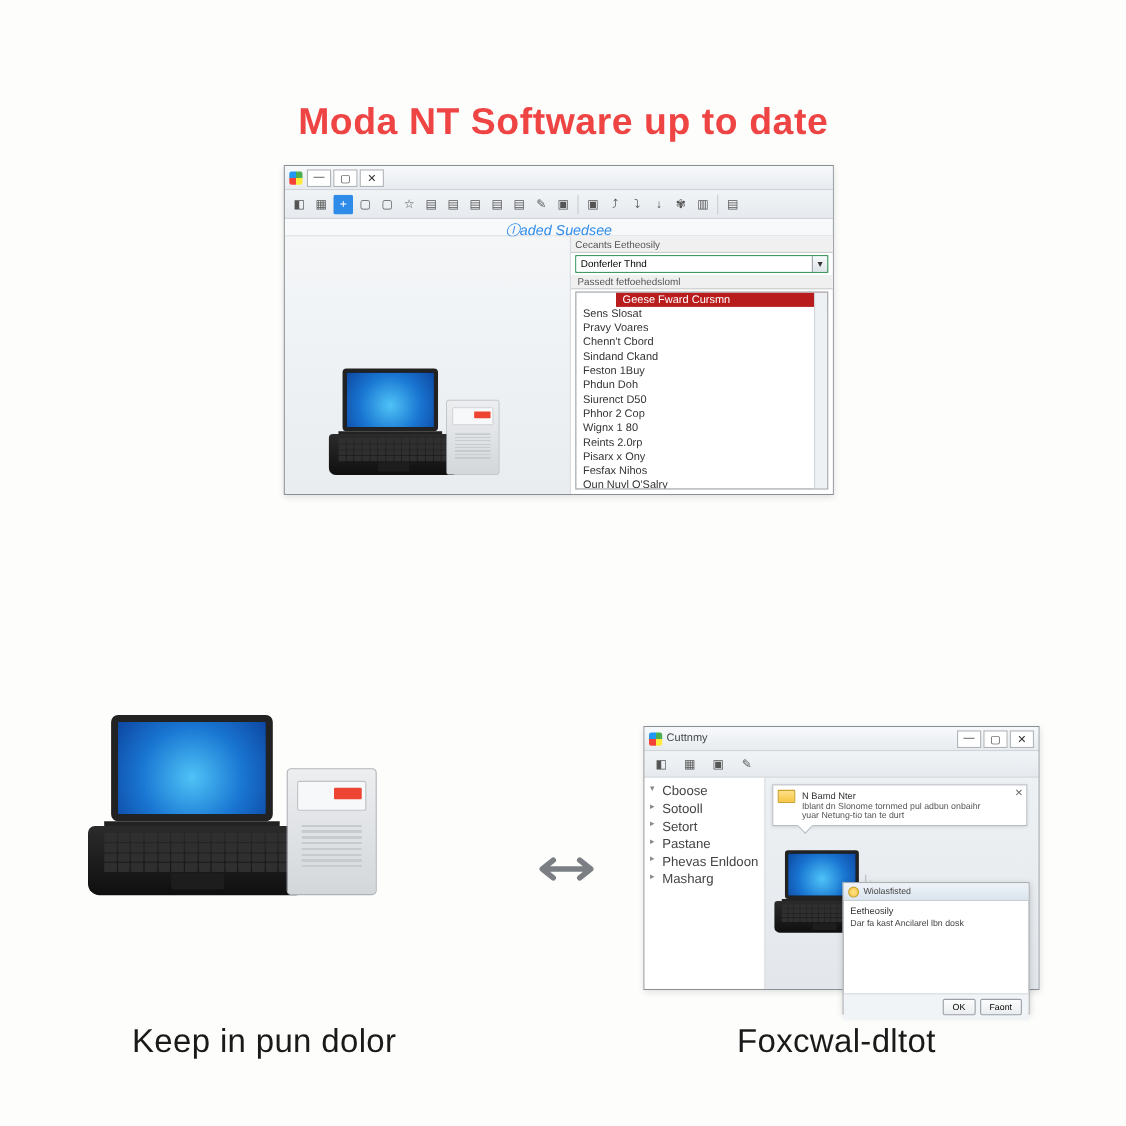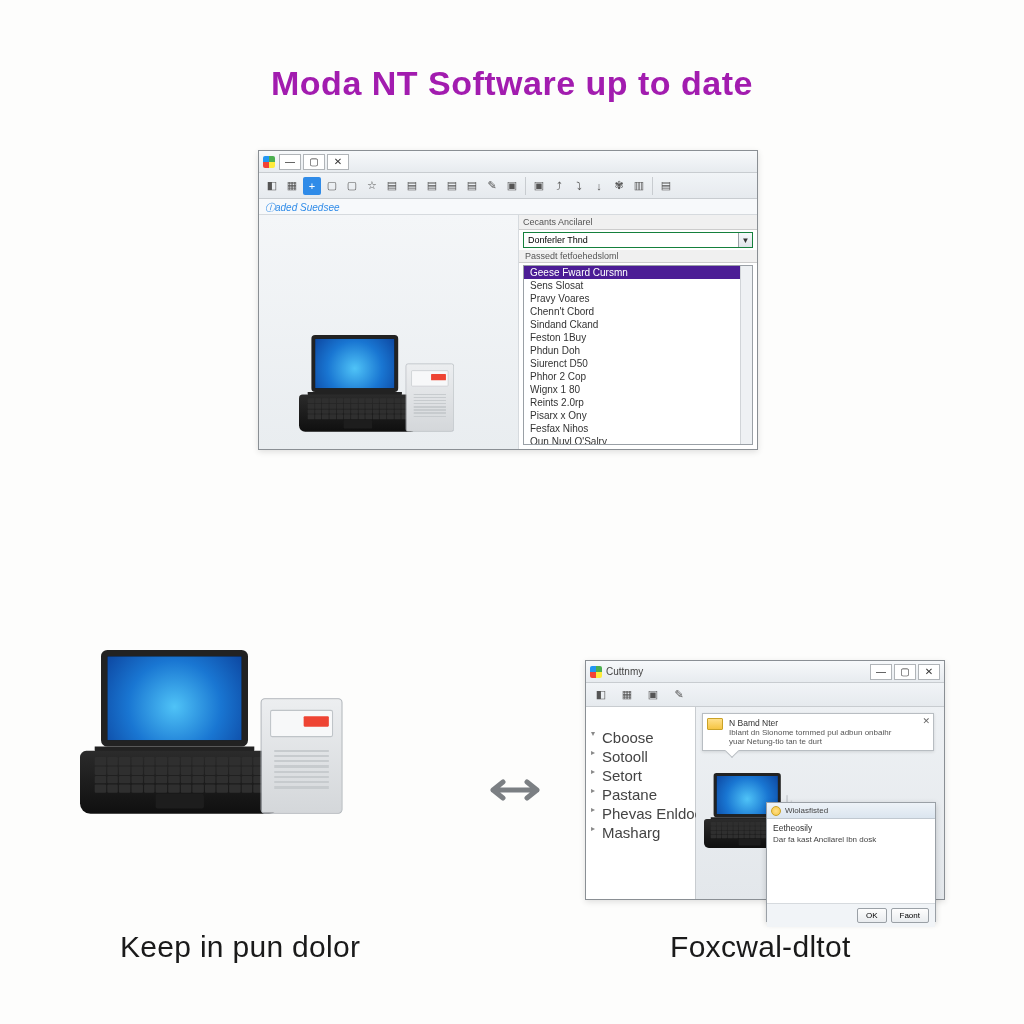--- a/index.html
+++ b/index.html
@@ -6,26 +6,26 @@
   body {
     width: 1024px;
     height: 1024px;
     background: #fdfdfc;
     font-family: "Segoe UI", Tahoma, sans-serif;
     overflow: hidden;
     position: relative;
   }
   .main-title {
     position: absolute;
-    top: 64px;
+    top: 92px;
     left: 50%;
     transform: translateX(-50%);
     font-size: 34px;
     font-weight: 600;
-    color: #a21caf;
+    color: #ef4444;
     letter-spacing: 0.5px;
     white-space: nowrap;
   }
   
   .window {
     position: absolute;
     background: linear-gradient(#f7f9fb,#eef1f4);
     border: 1px solid #8a8f94;
     box-shadow: 0 2px 6px rgba(0,0,0,.12);
   }
@@ -78,24 +78,25 @@
     font-size: 11px;
     color: #555;
     border-radius: 2px;
   }
   .tbtn.active { background:#2f8be8; color:#fff; }
   .tsep { width:1px; height:18px; background:#c8ccd0; margin:0 2px; }
   .subtitle-band {
     height: 16px;
     background:#f7f9fb;
     border-bottom:1px solid #d6dade;
-    font-size:10px;
+    font-size:13px;
     color:#2f8be8;
     padding:2px 6px;
     font-style: italic;
+    text-align: center;
   }
   .content {
     display:flex;
     height: calc(100% - 64px);
   }
   .leftpane {
     width: 260px;
     background: linear-gradient(#f4f6f8,#e9edf0);
     border-right:1px solid #d6dade;
     position: relative;
@@ -143,21 +144,21 @@
     font-size:10px;
     color:#333;
     position:relative;
   }
   .listbox .row {
     padding:1px 6px;
     white-space:nowrap;
     cursor:default;
   }
   .listbox .row.sel {
-    background:#4c1d95; color:#fff;
+    background:#b91c1c; color:#fff;margin-left:36px;
   }
   .listbox .vscroll {
     position:absolute; top:0; right:0; bottom:0; width:12px;
     background:#eef1f4; border-left:1px solid #d0d4d8;
   }
   
   .hw {
     position:absolute;
     display:flex;
     align-items:flex-end;
@@ -248,21 +249,21 @@
     border-bottom:1px solid #c8ccd0;
     display:flex;align-items:center;padding:0 4px;gap:4px;
   }
   .ws-tbtn{
     width:22px;height:18px;border:1px solid transparent;border-radius:2px;
     display:flex;align-items:center;justify-content:center;font-size:11px;color:#555;
   }
   .ws-body{display:flex;height:calc(100% - 46px);}
   .ws-tree{
     width:110px;background:#fff;border-right:1px solid #c8ccd0;
-    font-size:15px;color:#444;padding:21px 2px;
+    font-size:12px;color:#444;padding:4px 2px;
   }
   .ws-tree .node{padding:1px 2px 1px 14px;position:relative;white-space:nowrap;}
   .ws-tree .node::before{
     content:"▸";position:absolute;left:3px;top:1px;font-size:8px;color:#888;
   }
   .ws-tree .node.exp::before{content:"▾";}
   .ws-right{flex:1;position:relative;background:linear-gradient(#eef1f4,#e3e7eb);}
   .tooltip-box{
     position:absolute;top:6px;left:6px;right:10px;
     background:#ffffff;border:1px solid #b8bdc2;
@@ -435,21 +436,21 @@
             <div class="lap-track"></div>
           </div>
         </div>
         <div class="device">
           <div class="panel"></div>
             <div class="sticker"></div>
         </div>
       </div>
     </div>
     <div class="rightpane">
-      <div class="combo-label">Cecants Ancilarel</div>
+      <div class="combo-label">Cecants Eetheosily</div>
       <div class="combo">
         <input value="Donferler Thnd" style="">
         <div class="dd">▼</div>
       </div>
       <div class="status-strip">Passedt fetfoehedsloml</div>
       <div class="listbox" id="main-list">
         <div class="row sel">Geese Fward Cursmn</div>
           <div class="row">Sens Slosat</div>
           <div class="row">Pravy Voares</div>
           <div class="row">Chenn't Cbord</div>

